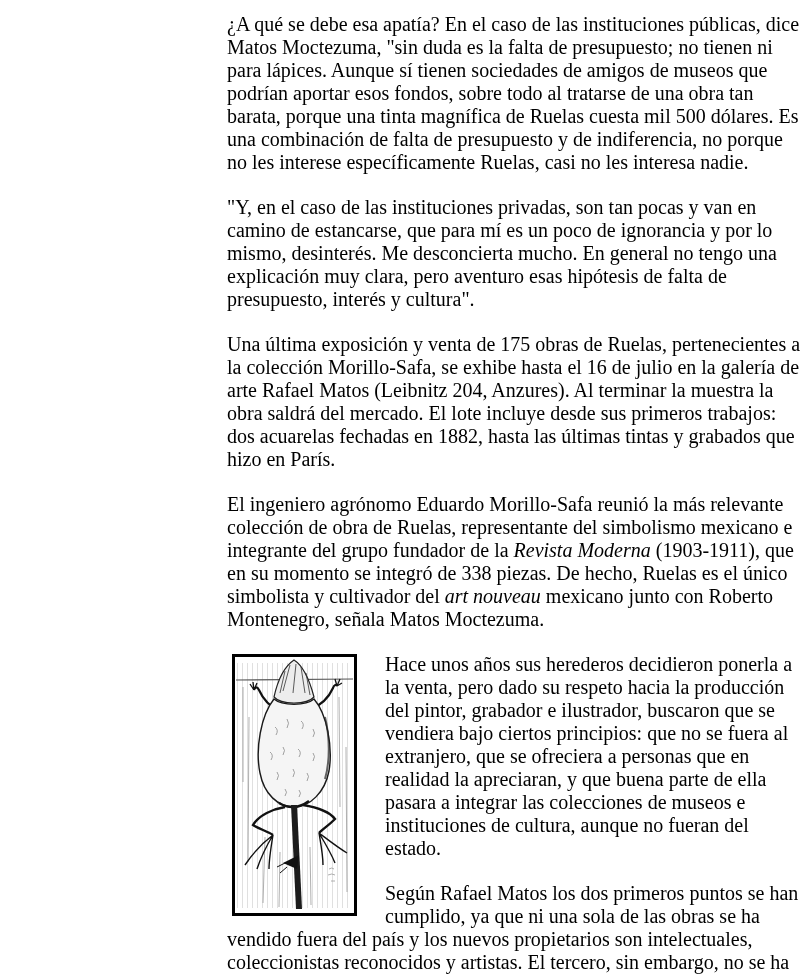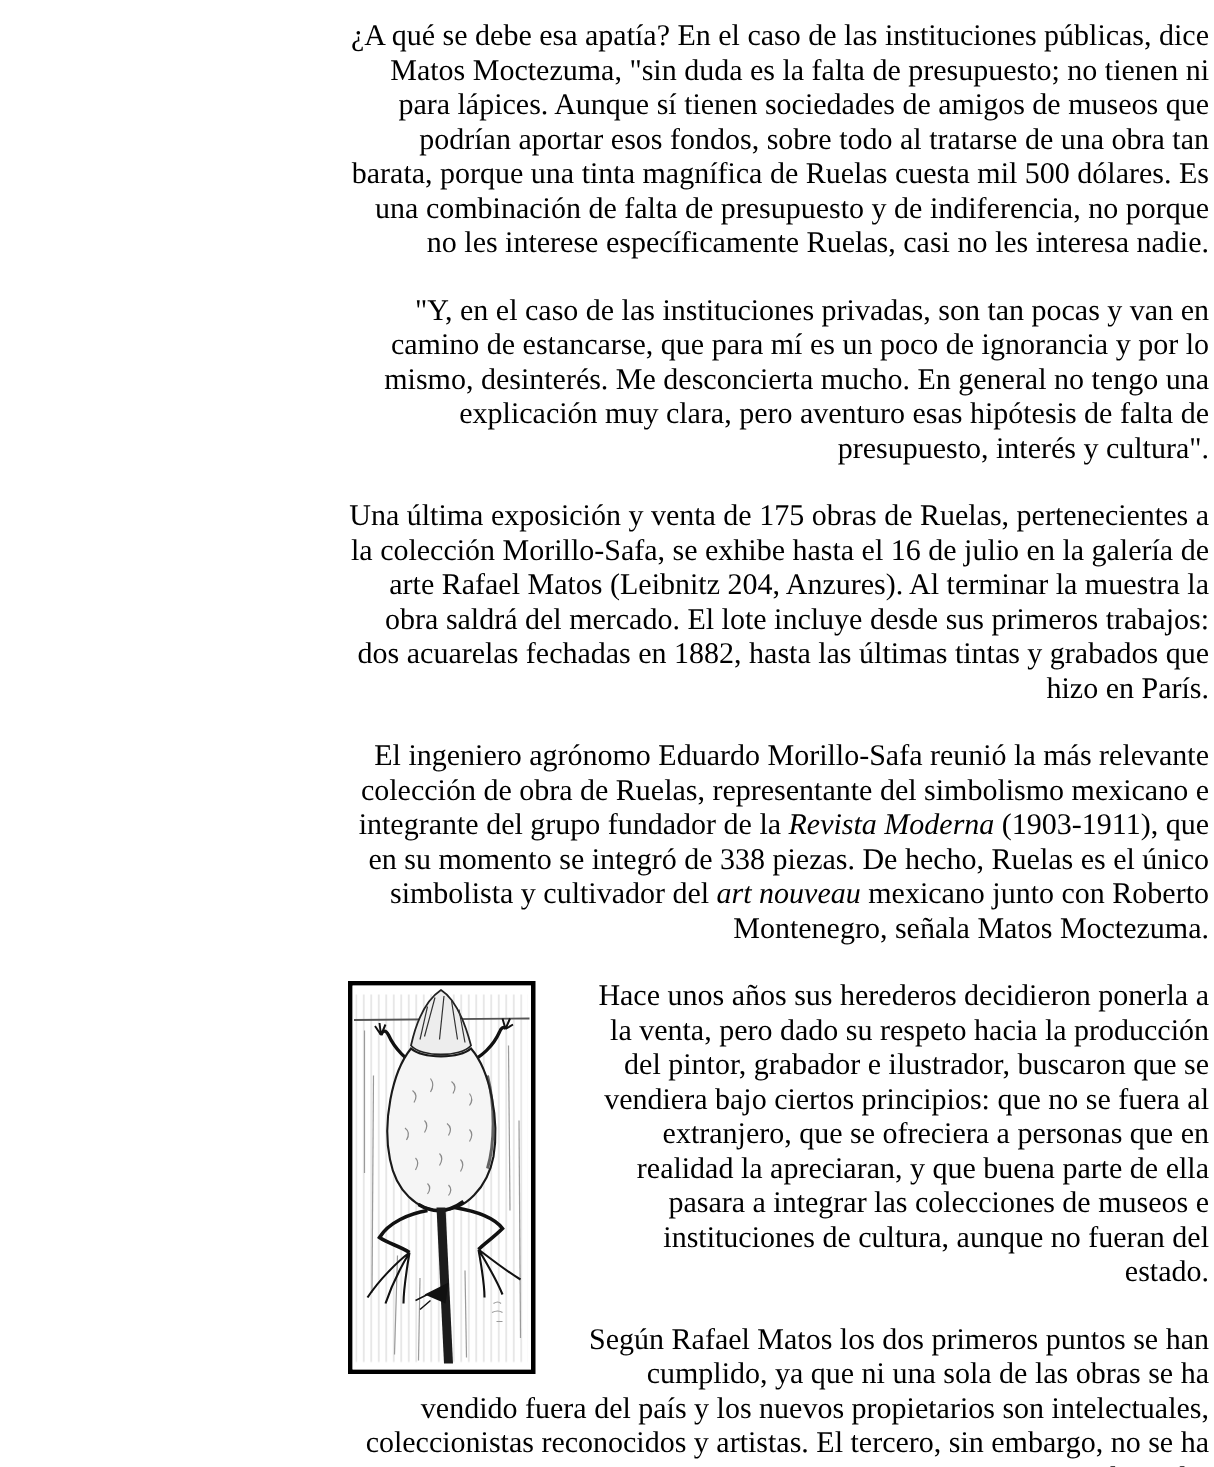--- a/index.html
+++ b/index.html
@@ -5,21 +5,21 @@
   html, body { margin: 0; padding: 0; background: #ffffff; }
   body {
     width: 809px; height: 978px; overflow: hidden;
     font-family: "Liberation Serif", "DejaVu Serif", serif;
     font-size: 20px; line-height: 23px; color: #000000;
   }
   .article {
     margin: 0; padding: 13px 3px 0 227px;
     width: 579px;
   }
-  .article p { margin: 0 0 22px 0; padding: 0; text-align: right; }
+  .article p { margin: 0 0 22px 0; padding: 0; }
   .figure-float {
     display: block; float: left;
     width: 119px; height: 256px;
     border: 3px solid #000000;
     margin: 1px 28px 6px 5px;
     background: #ffffff;
   }
   .figure-float svg { display: block; width: 119px; height: 256px; }
   i { }
 </style>

